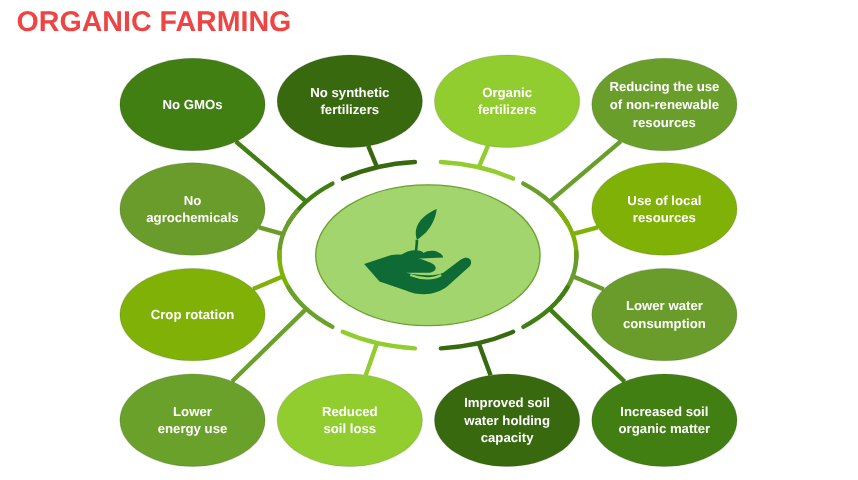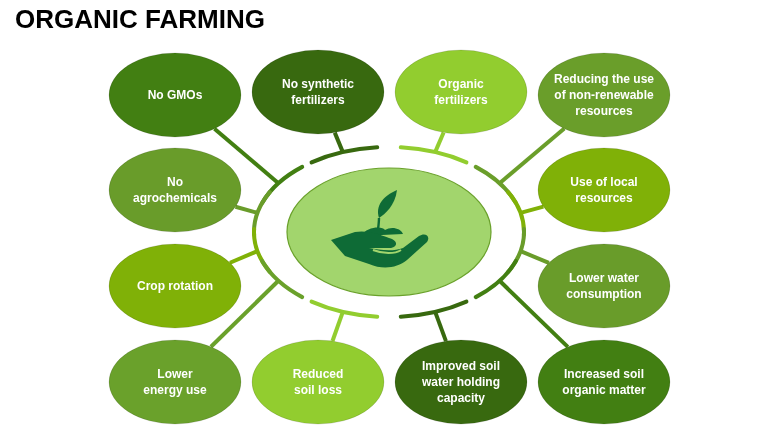--- a/index.html
+++ b/index.html
@@ -1,17 +1,17 @@
 <!DOCTYPE html>
 <html><head>
 <meta charset="utf-8">
 <style>
   html, body { margin: 0; padding: 0; background: #ffffff; }
   body { width: 780px; height: 436px; position: relative; overflow: hidden; font-family: "Liberation Sans", "DejaVu Sans", sans-serif; }
-  .title { position: absolute; left: 15px; top: 4px; font-size: 26px; font-weight: bold; color: #000000; letter-spacing: 0px; margin: 0; }
+  .title { position: absolute; left: 15px; top: 4px; font-size: 26px; font-weight: bold; color: #ef4444; letter-spacing: 0px; margin: 0; }
   svg.diagram { position: absolute; left: 0; top: 0; }
   .node-label { font-family: "Liberation Sans", "DejaVu Sans", sans-serif; font-size: 12px; font-weight: bold; fill: #ffffff; }
 </style>
 </head>
 <body>
 
 <h1 class="title">ORGANIC FARMING</h1>
 
 <svg class="diagram" width="780" height="436" viewBox="0 0 780 436" xmlns="http://www.w3.org/2000/svg">
   <g id="connectors">

